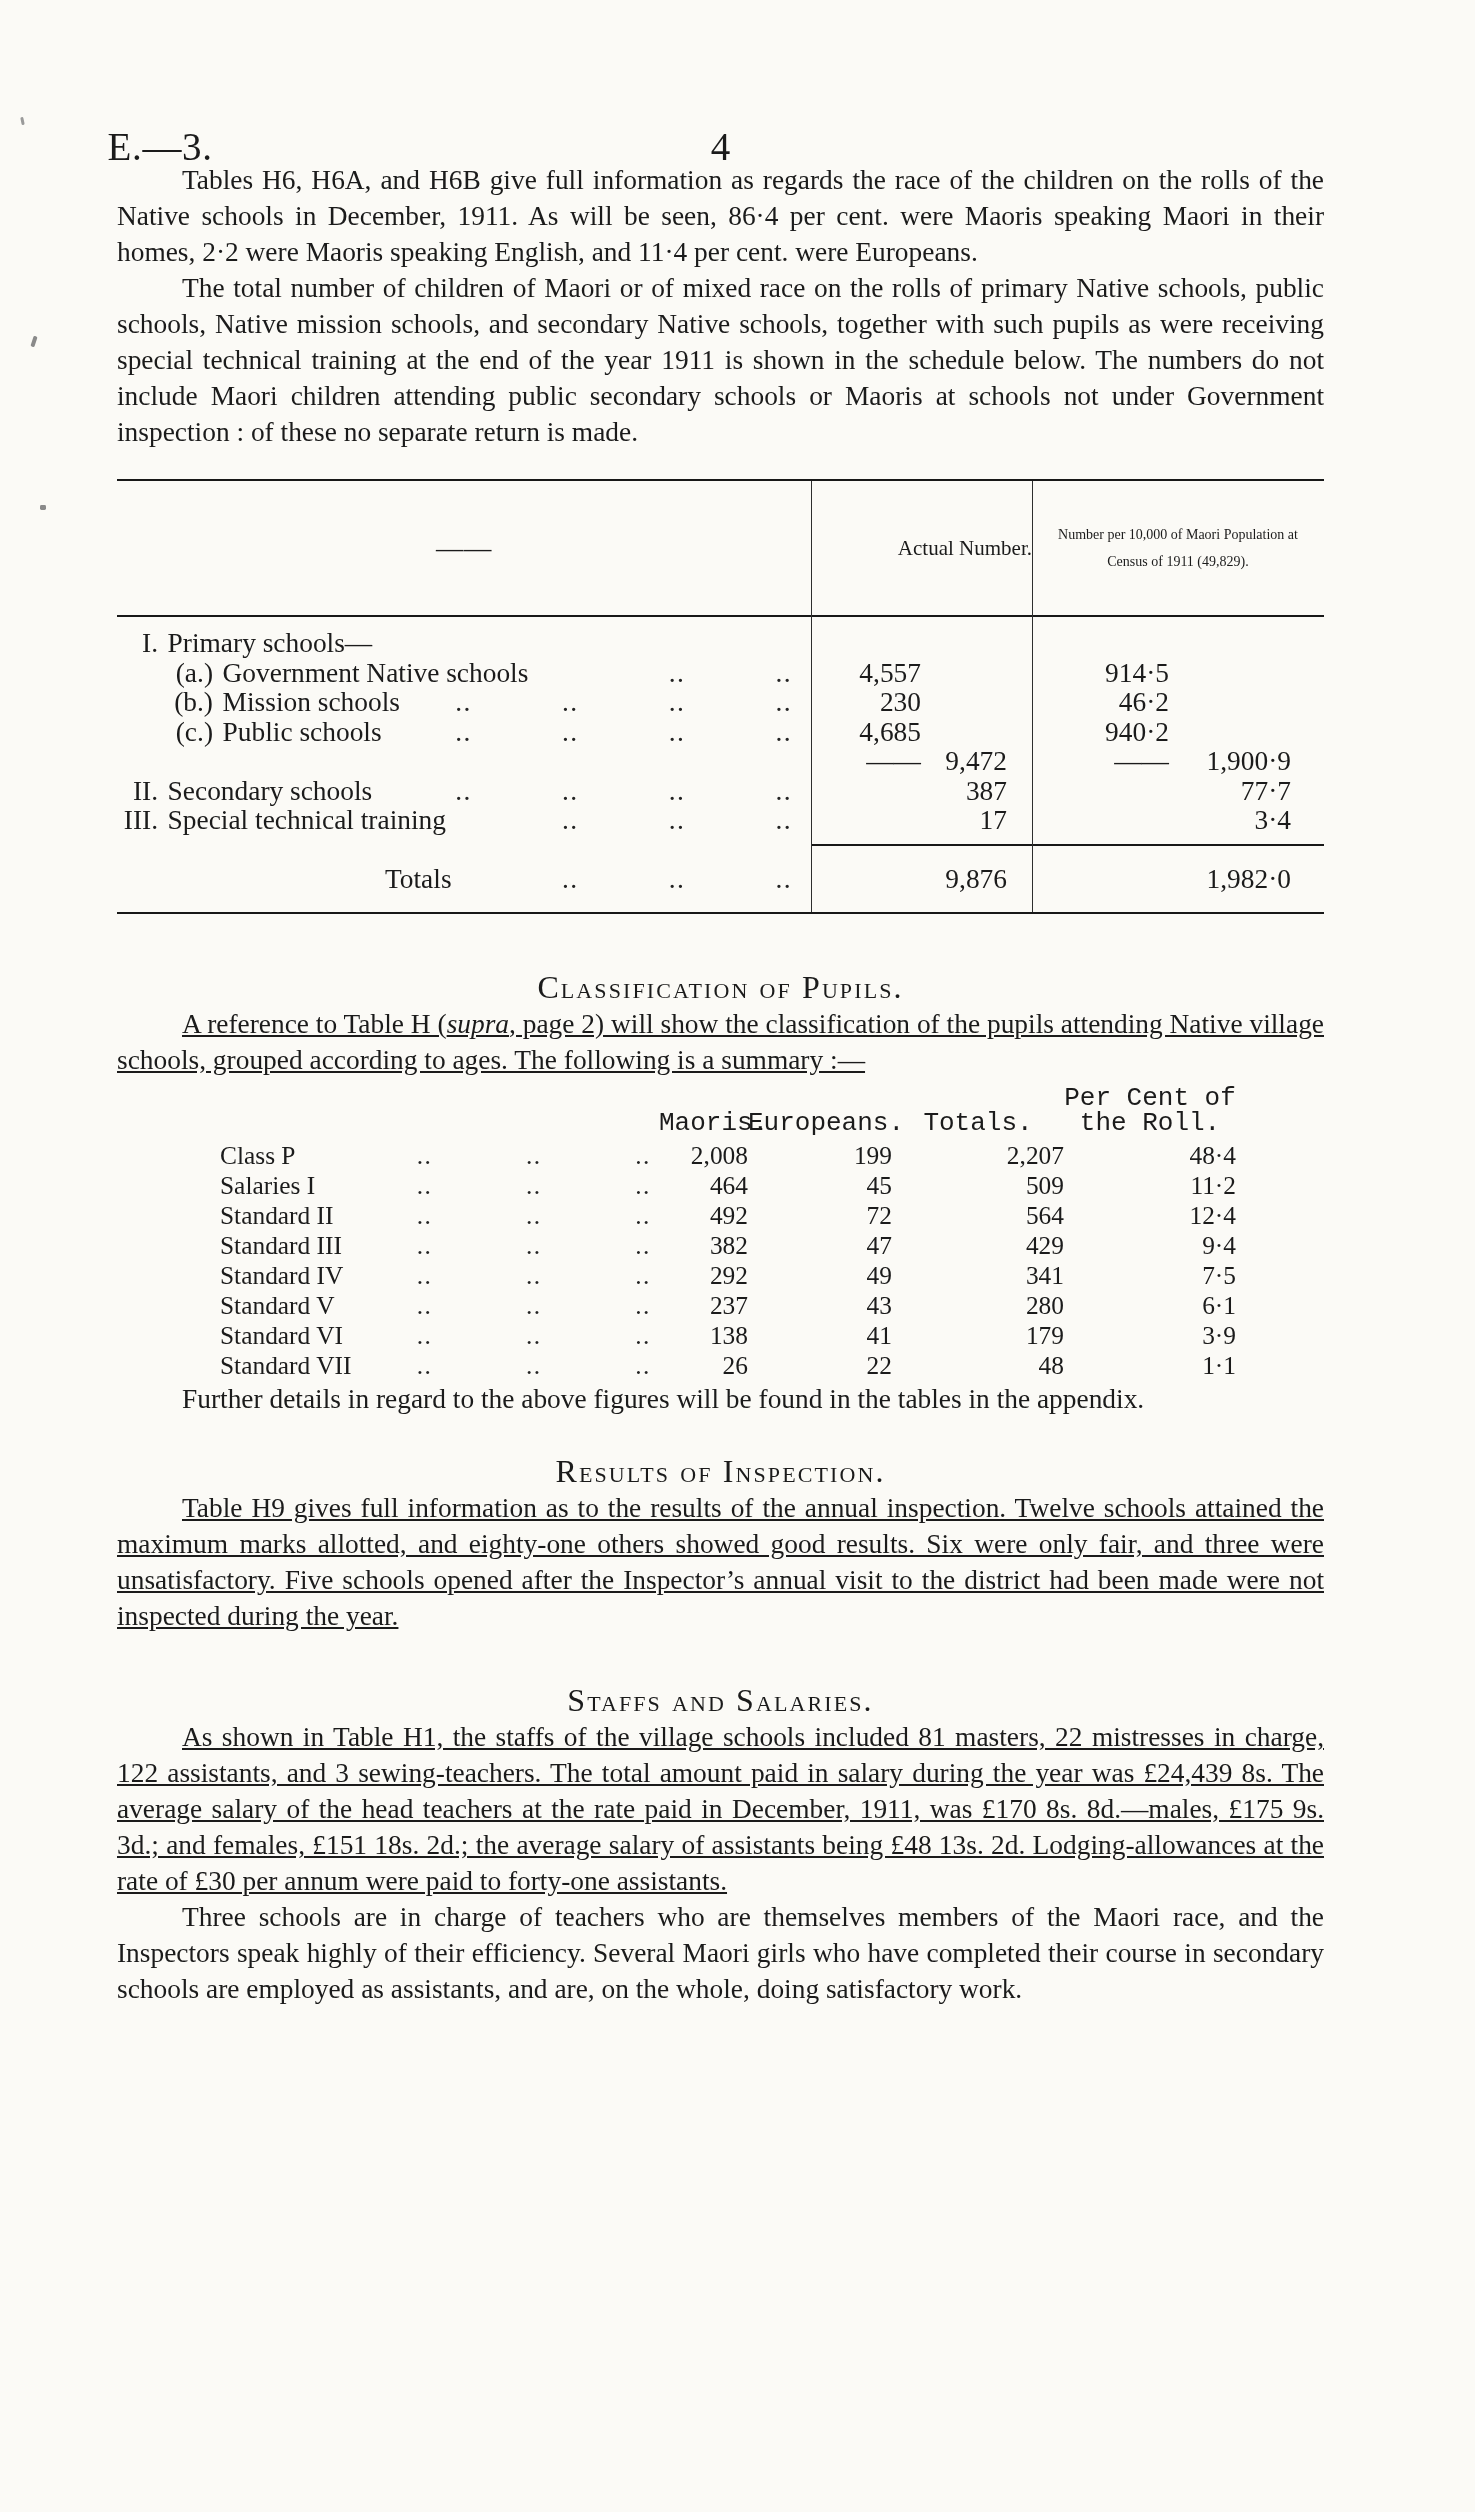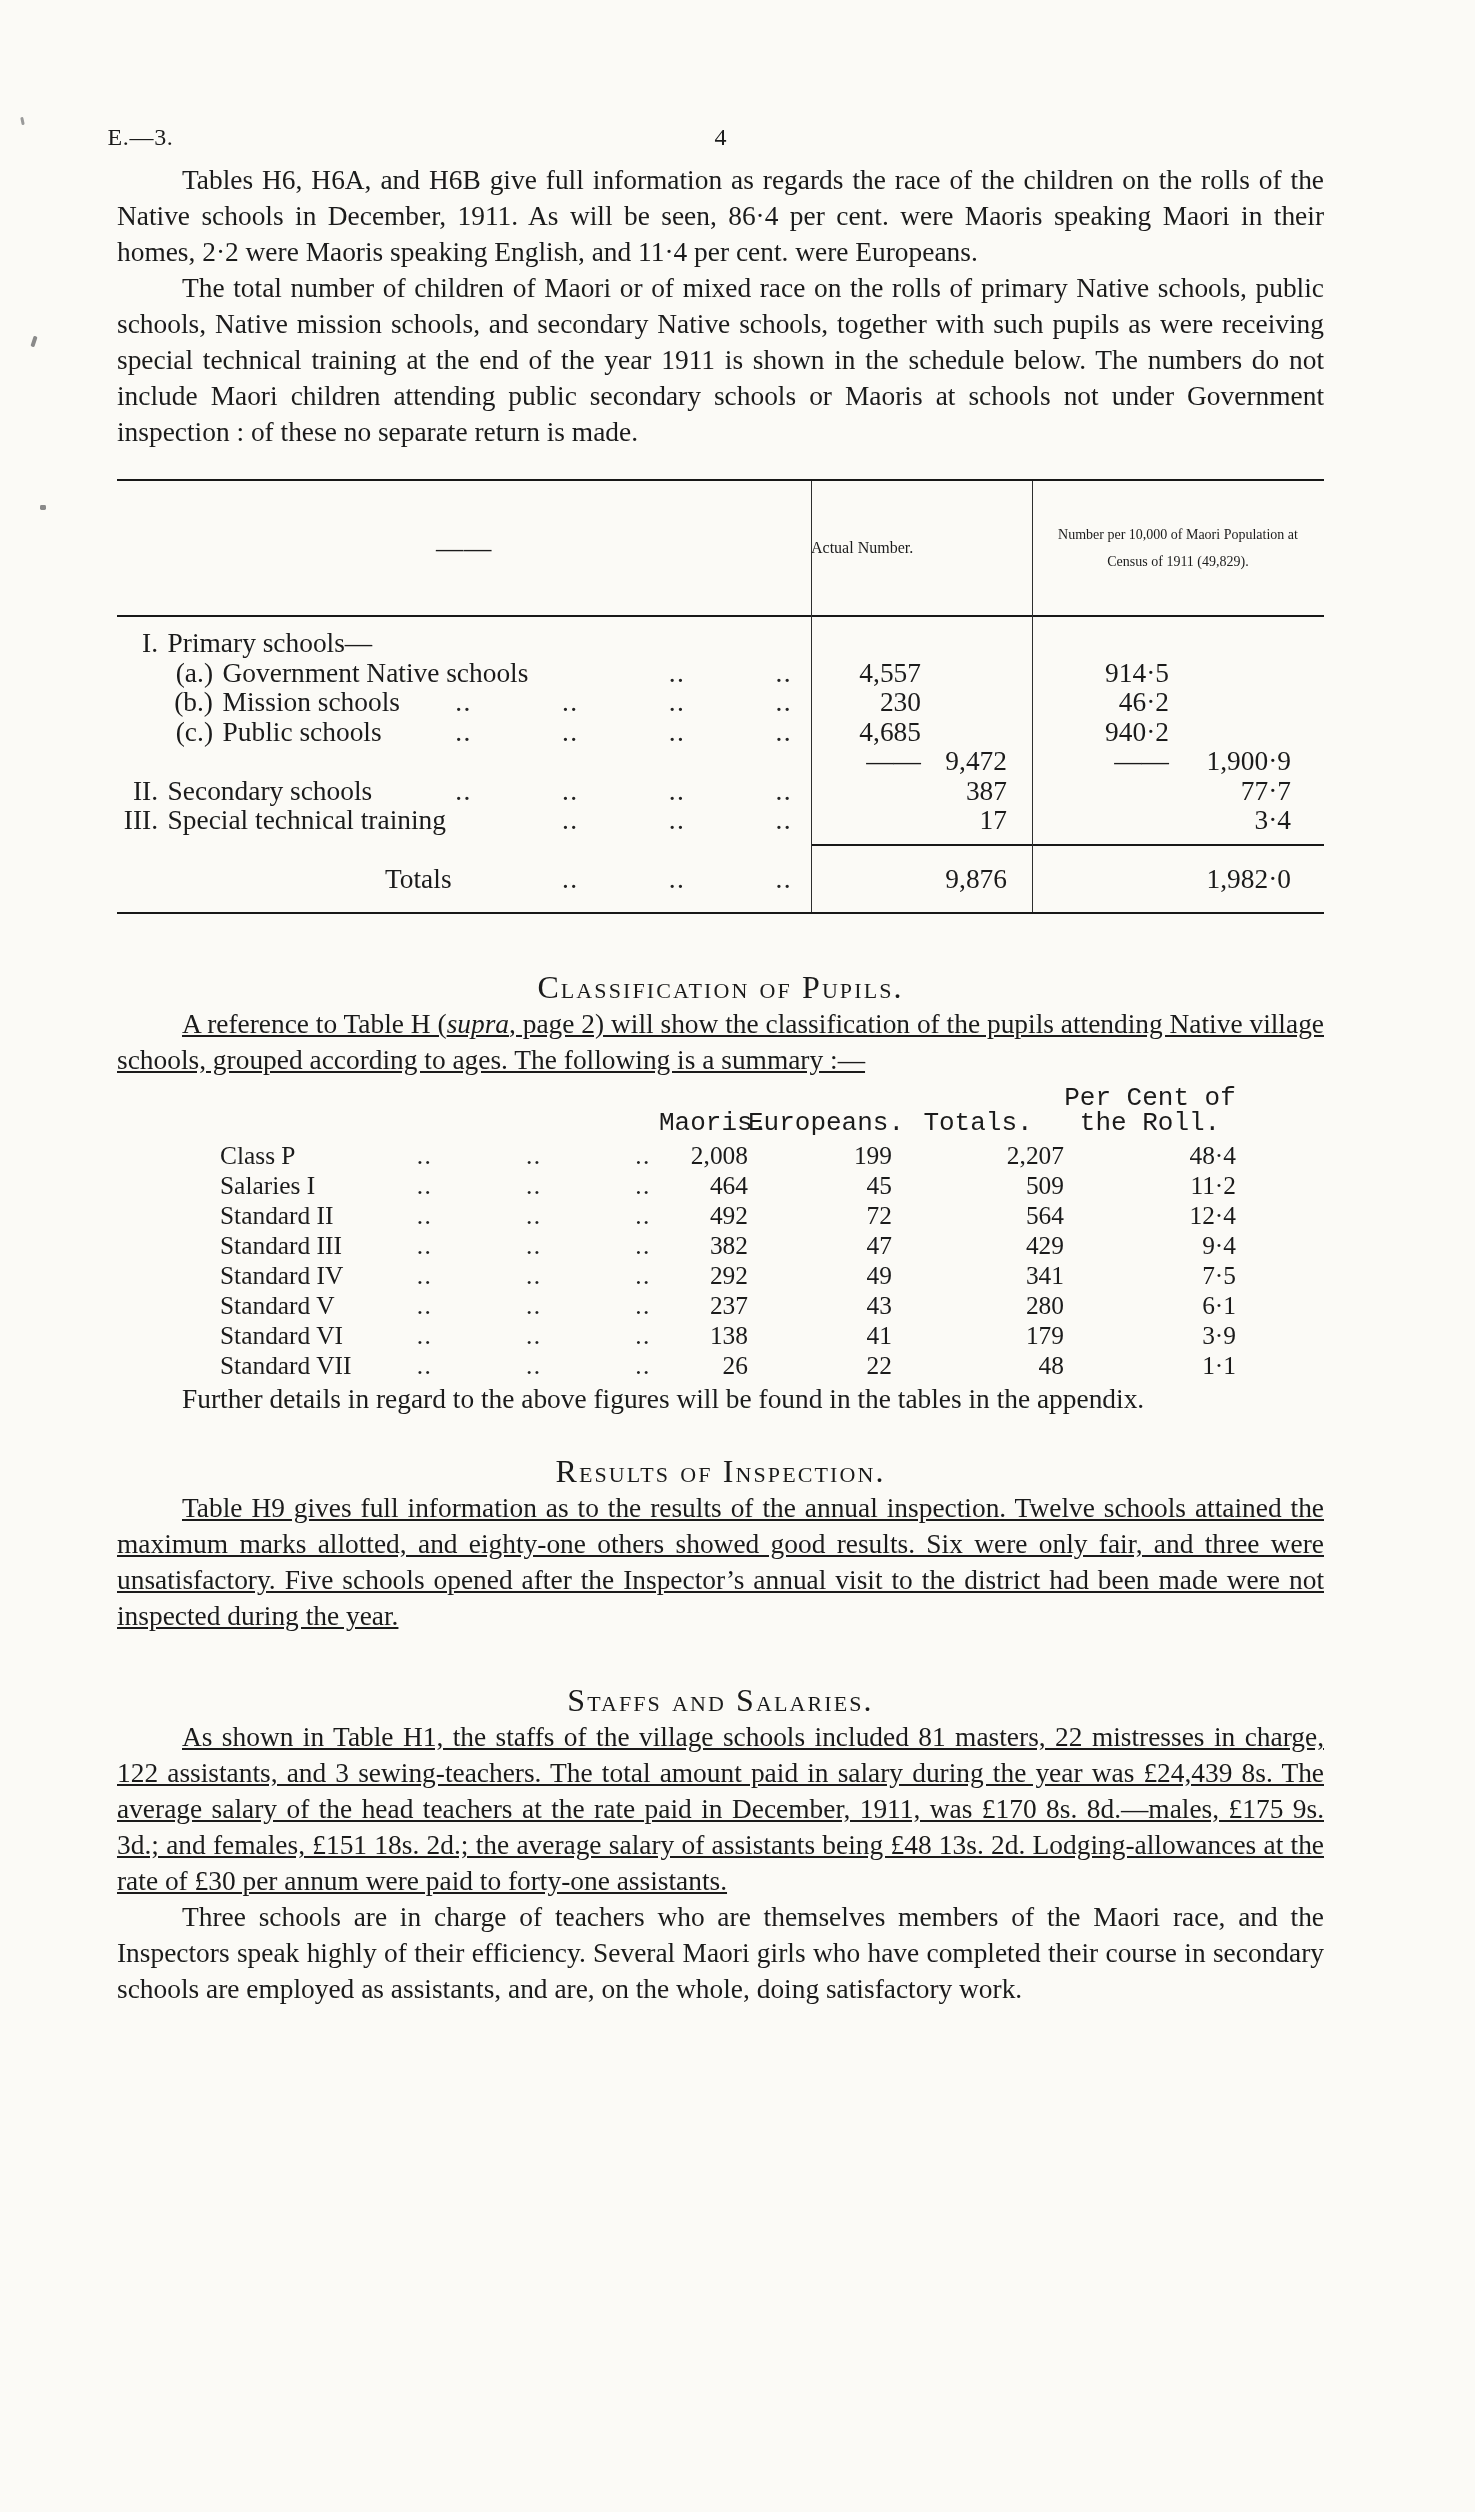--- a/index.html
+++ b/index.html
@@ -7,21 +7,21 @@
     width:1475px;height:2512px;
     background:#fbfaf6;
     color:#1b1b1b;
     font-family:"Liberation Serif","DejaVu Serif",serif;
     position:relative;
     overflow:hidden;
   }
   .page{padding:124px 151px 0 117px;position:relative;}
 
   
-  .doc-header{position:relative;height:38px;font-size:24px;}
+  .doc-header{position:relative;height:38px;font-size:39px;}
   .doc-ref{position:absolute;left:-9.6px;top:0;letter-spacing:0.7px;}
   .page-num{position:absolute;left:0;right:0;top:0;text-align:center;}
 
   
   p.body-text{
     font-size:27.4px;line-height:36px;
     text-align:justify;margin:0;
     text-indent:65px;
   }
   .first-para{margin-top:49px;}
@@ -31,21 +31,21 @@
   .schedule{
     position:relative;margin-top:29px;
     border-top:2.7px solid #181818;
     border-bottom:2.7px solid #181818;
   }
   .schedule .vline{position:absolute;top:0;bottom:0;width:1.4px;background:#2e2e2e;}
   .vline.v1{left:694px;}
   .vline.v2{left:915px;}
   .t1-header{display:flex;align-items:center;height:134px;border-bottom:2.1px solid #181818;}
   .t1-h-stub{width:694px;text-align:center;font-size:27.4px;letter-spacing:0.7px;}
-  .t1-h-a{width:221px;text-align:left;font-size:16px;}
+  .t1-h-a{width:221px;text-align:right;font-size:21px;}
   .t1-h-b{flex:1;text-align:center;font-size:14px;line-height:27.4px;padding:0 20.6px;}
   .t1-body{padding:11px 0 9.6px;}
   .t1-row{display:flex;height:29.5px;font-size:27.4px;align-items:baseline;}
   .t1-stub{width:694px;display:flex;align-items:baseline;}
   .t1-num{display:inline-block;text-align:right;flex:0 0 auto;}
   .ind0 .t1-num{width:41px;}
   .ind1 .t1-num{width:96px;}
   .t1-text{margin-left:9.6px;white-space:nowrap;}
   .t1-dots,.c-dots{
     flex:1;text-align:right;padding-right:19px;

